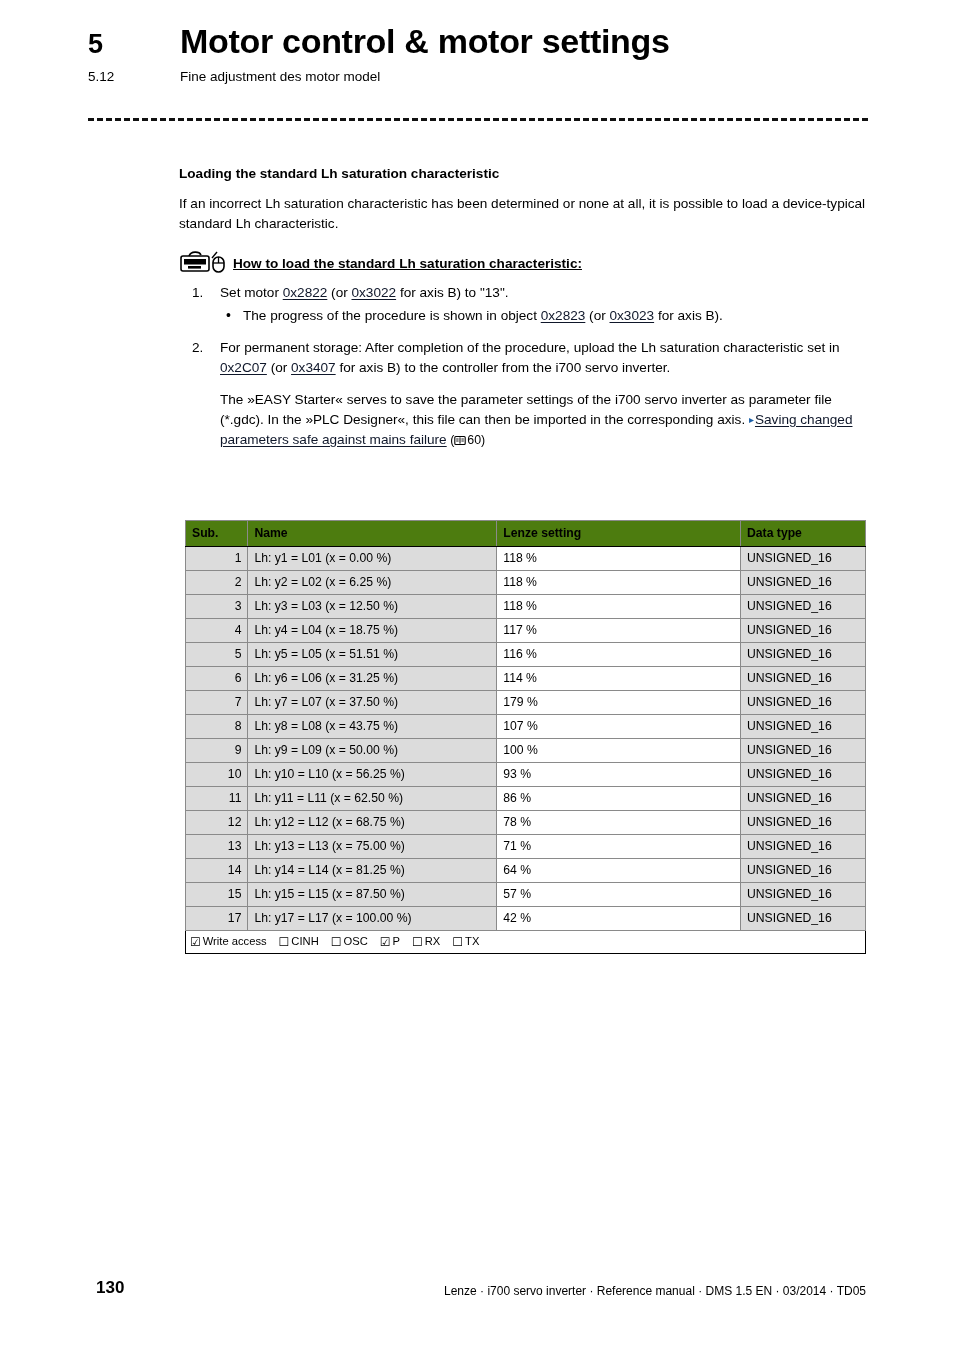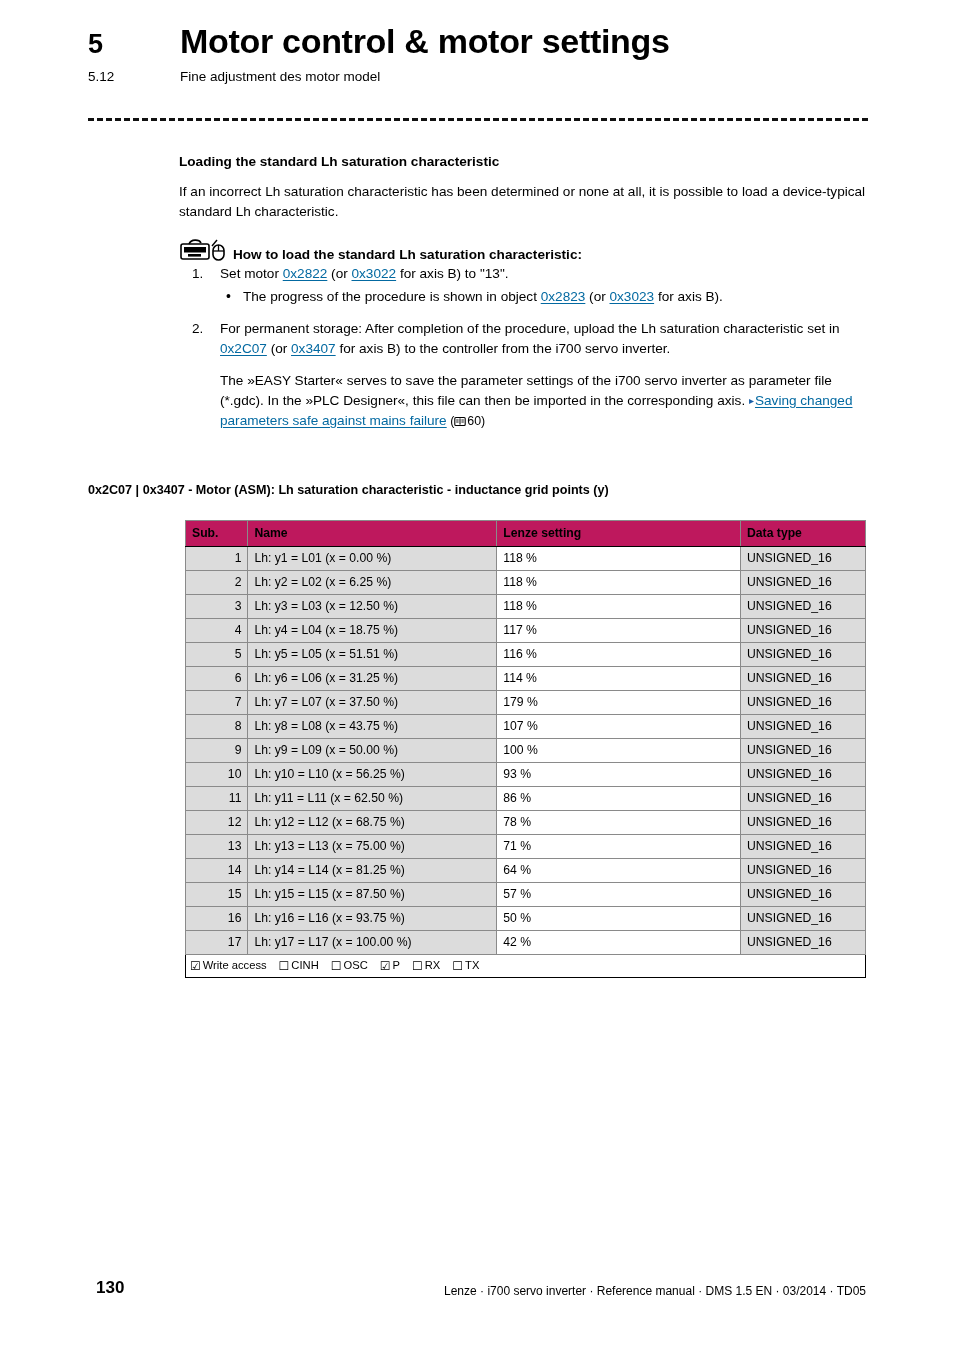--- a/index.html
+++ b/index.html
@@ -76,30 +76,32 @@
     position: absolute;
     left: 179px;
     top: 152px;
     width: 690px;
     font-size: 13.6px;
     line-height: 1.47;
   }
   .para-head {
     font-weight: 700;
     font-size: 13.6px;
-    margin: 0 0 10px 0;
+    margin: 12px 0 10px 0;
   }
   .para {
     margin: 0 0 12px 0;
   }
 
   .howto {
     display: flex;
-    align-items: flex-end;
+    align-items: flex-start;
     margin-top: 19px;
+    margin-bottom: 7px;
+    text-decoration: underline;
   }
   .howto-icon {
     flex: 0 0 auto;
     width: 48px;
     height: 26px;
     margin-right: 6px;
     margin-top: -3px;
   }
   .howto-title {
     font-weight: 700;
@@ -139,21 +141,21 @@
     position: absolute;
     left: 6px;
     top: -1px;
     font-size: 14px;
   }
   .step-note {
     margin-top: 12px;
   }
 
   a.link, .link {
-    color: #0369a1;
+    color: #0f172a;
     text-decoration: underline;
     text-underline-offset: 2px;
   }
   .tri {
     color: #1a5fa8;
     font-size: 10px;
     vertical-align: 1px;
     padding-right: 1px;
   }
   .bookref {
@@ -187,21 +189,21 @@
   }
   .param-table th,
   .param-table td {
     border: 1px solid #8a8a8a;
     padding: 3px 6px;
     vertical-align: middle;
     line-height: 1.25;
     height: 17px;
   }
   .param-table thead th {
-    background: #be185d;
+    background: #4d7c0f;
     font-weight: 700;
     text-align: left;
     border-bottom: 1.6px solid #000000;
     height: 19px;
   }
   .c-sub  { width: 52px;  text-align: right; background: #dcdcdc; }
   .c-name { width: 258px; background: #dcdcdc; }
   .c-set  { width: 252px; background: #ffffff; }
   .c-type { width: 115px; background: #dcdcdc; }
 
@@ -324,21 +326,20 @@
                 <line x1="2.2" y1="6" x2="4.6" y2="6" stroke="#000" stroke-width="0.9"></line>
                 <line x1="7.4" y1="4" x2="9.8" y2="4" stroke="#000" stroke-width="0.9"></line>
                 <line x1="7.4" y1="6" x2="9.8" y2="6" stroke="#000" stroke-width="0.9"></line>
               </svg></span><span class="bookref">60</span><span class="bookref">)</span>
         </div>
       </li>
 
     </ol>
   </div>
 
-  <div class="table-caption">0x2C07 | 0x3407 - Motor (ASM): Lh saturation characteristic - inductance grid points (y)</div>
 
   <table class="param-table">
     <thead>
       <tr>
         <th class="c-sub">Sub.</th>
         <th class="c-name">Name</th>
         <th class="c-set">Lenze setting</th>
         <th class="c-type">Data type</th>
       </tr>
     </thead>
@@ -424,26 +425,20 @@
         <tr>
           <td class="c-sub">14</td>
           <td class="c-name">Lh: y14 = L14 (x = 81.25 %)</td>
           <td class="c-set">64 %</td>
           <td class="c-type">UNSIGNED_16</td>
         </tr>
         <tr>
           <td class="c-sub">15</td>
           <td class="c-name">Lh: y15 = L15 (x = 87.50 %)</td>
           <td class="c-set">57 %</td>
-          <td class="c-type">UNSIGNED_16</td>
-        </tr>
-        <tr>
-          <td class="c-sub">16</td>
-          <td class="c-name">Lh: y16 = L16 (x = 93.75 %)</td>
-          <td class="c-set">50 %</td>
           <td class="c-type">UNSIGNED_16</td>
         </tr>
         <tr>
           <td class="c-sub">17</td>
           <td class="c-name">Lh: y17 = L17 (x = 100.00 %)</td>
           <td class="c-set">42 %</td>
           <td class="c-type">UNSIGNED_16</td>
         </tr>
         <tr class="access-row">
           <td colspan="4">

